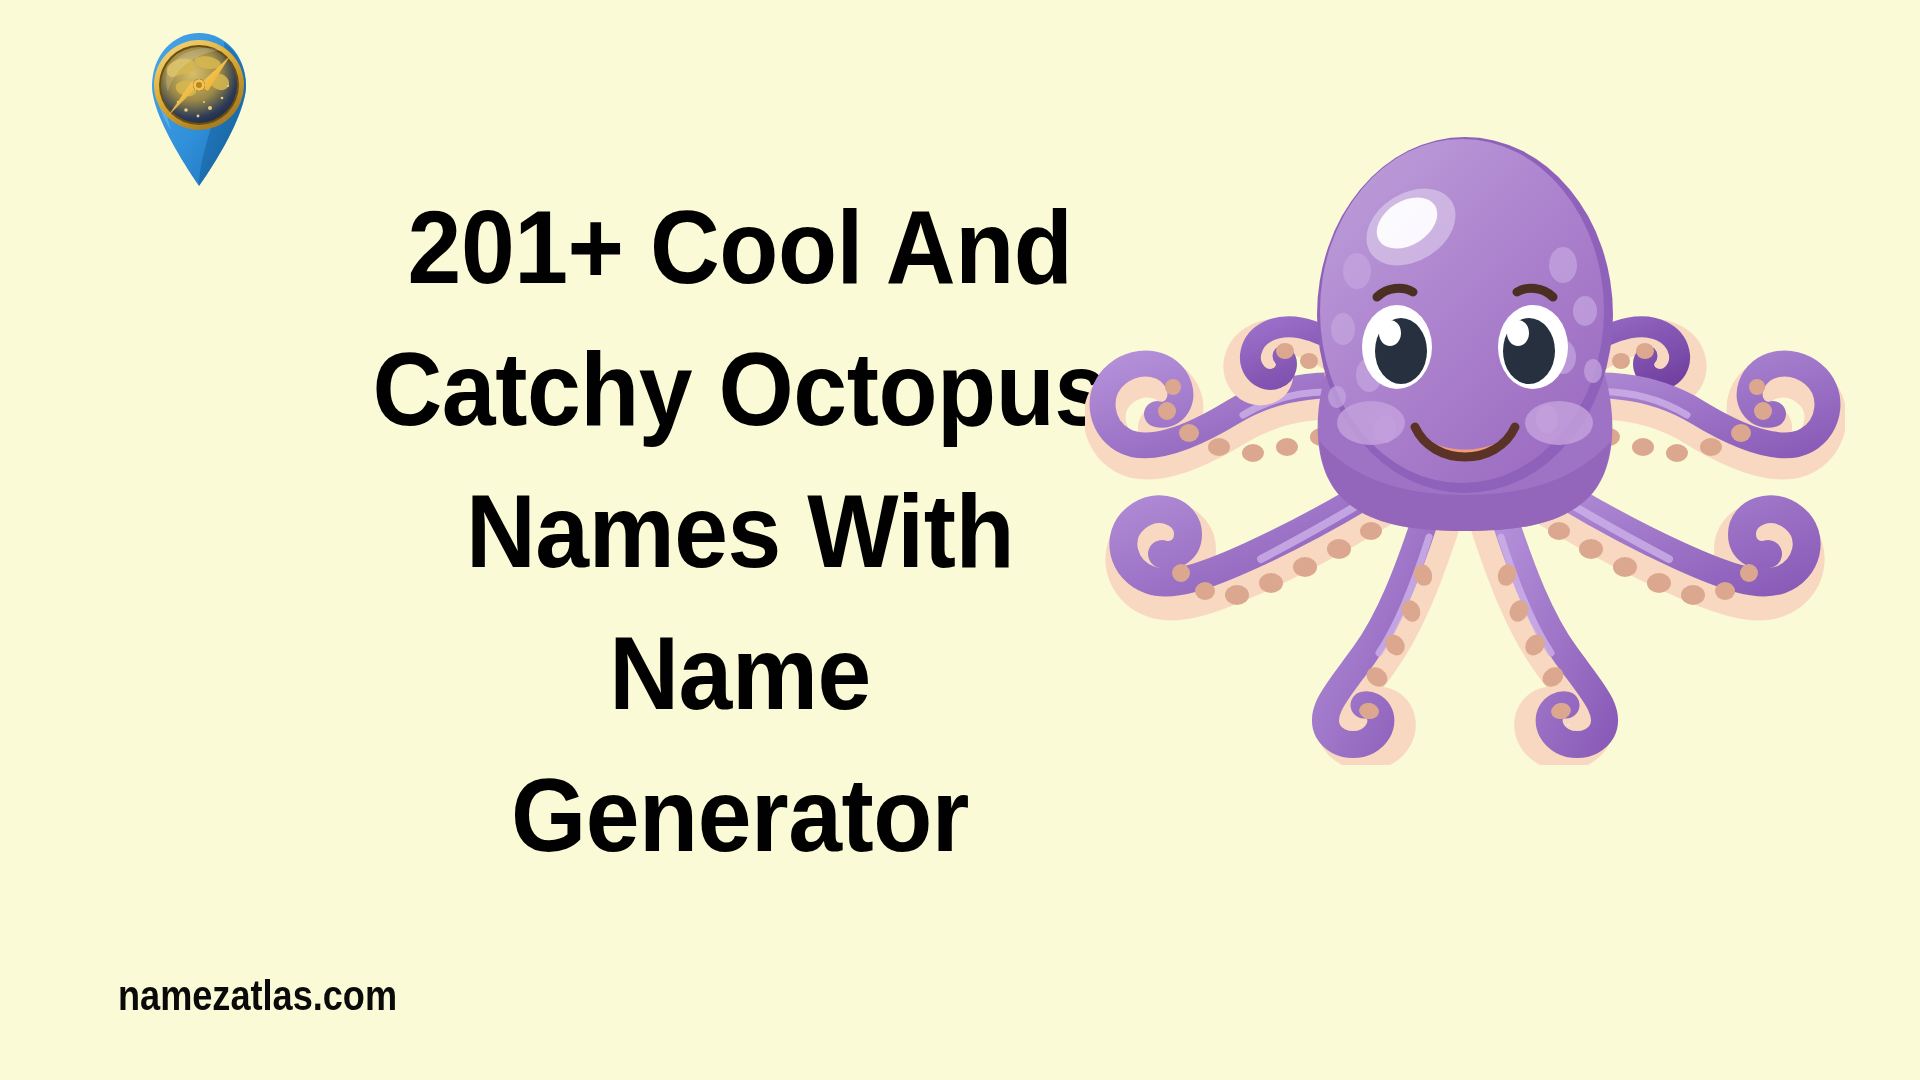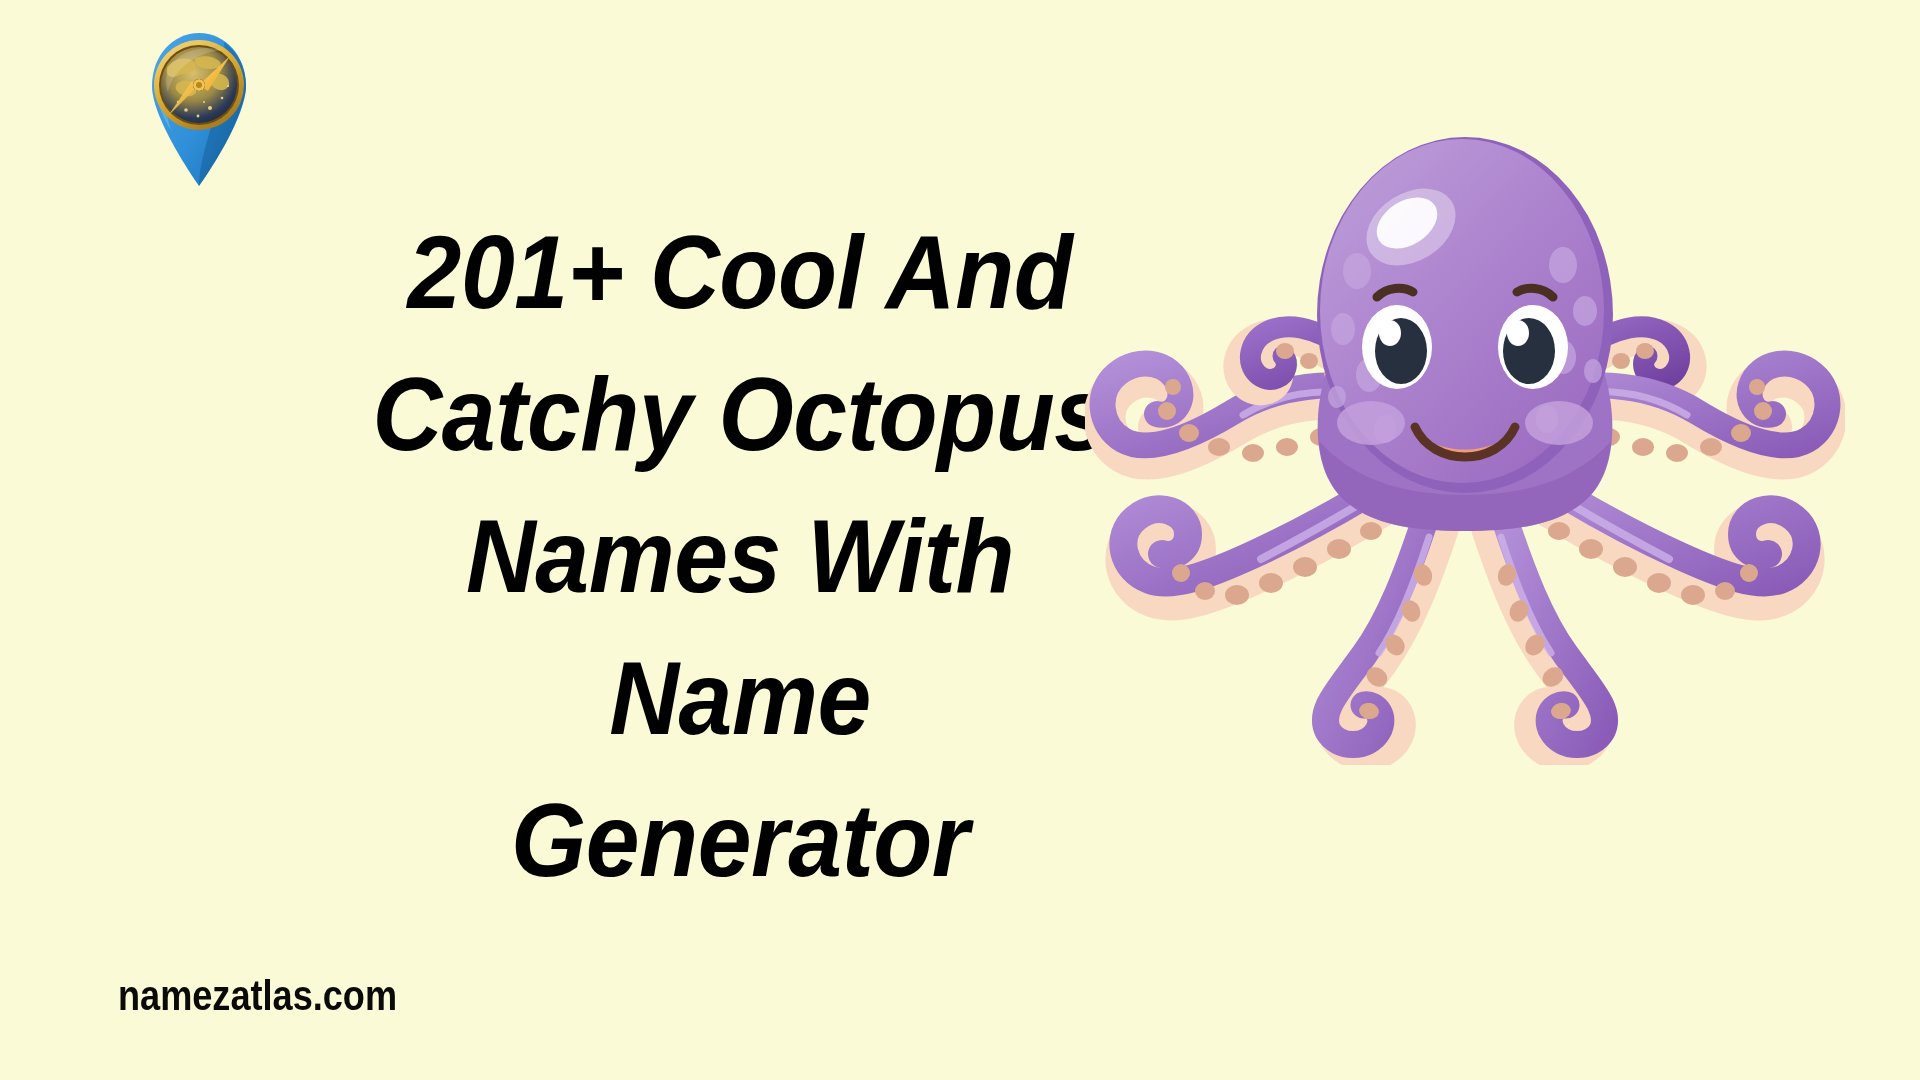--- a/index.html
+++ b/index.html
@@ -24,24 +24,23 @@
     top: 28px;
     width: 122px;
     height: 160px;
   }
   .brand-logo svg { display: block; width: 100%; height: 100%; }
 
   
   .title-block {
     position: absolute;
     left: 300px;
-    top: 201px;
+    top: 176px;
     width: 880px;
     text-align: center;
-    font-style: italic;
   }
   .title-line {
     display: block;
     font-family: "Liberation Sans Narrow", "Liberation Sans", "DejaVu Sans Condensed", sans-serif;
     font-weight: 700;
     font-size: 104px;
     line-height: 142px;
     letter-spacing: -0.5px;
     color: #010101;
     white-space: nowrap;

